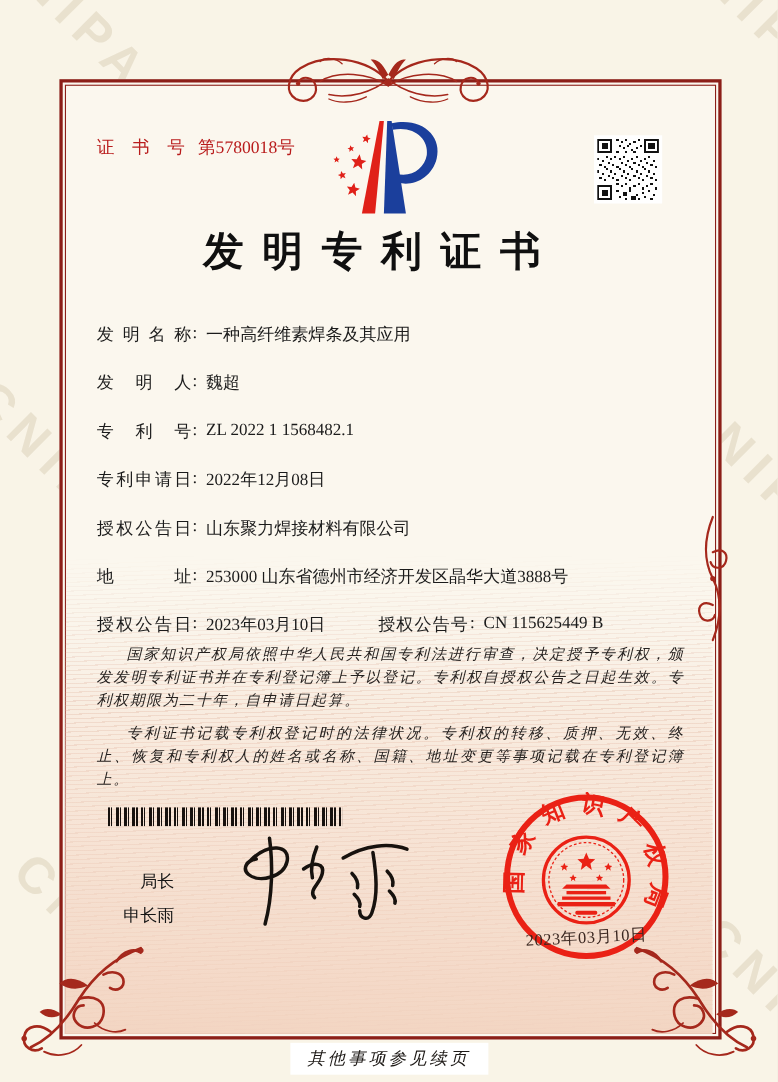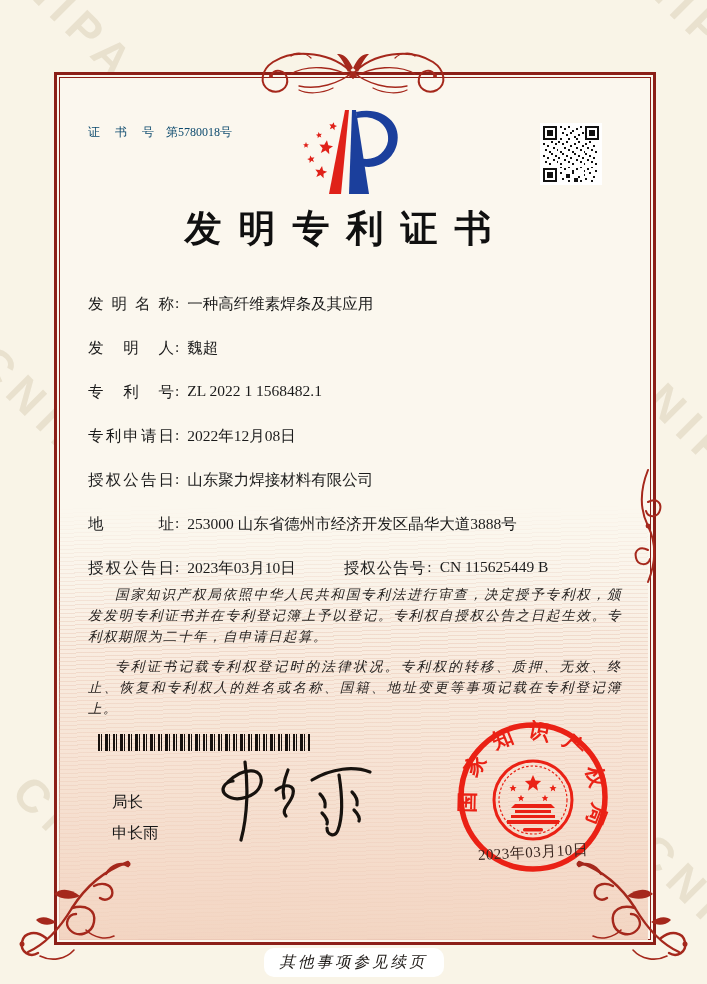--- a/index.html
+++ b/index.html
@@ -19,21 +19,21 @@
        repeating-linear-gradient(178deg, rgba(198,122,96,0.26) 0 1px, rgba(198,122,96,0) 1px 4px);
      -webkit-mask-image:linear-gradient(180deg,transparent 0,#000 32%,#000 100%);
      mask-image:linear-gradient(180deg,transparent 0,#000 32%,#000 100%);}
   
   .orn{position:absolute;z-index:3;pointer-events:none;}
   .orn-top{left:247px;top:44px;width:212px;height:60px;}
   .orn-corner-l{left:10px;top:852px;width:125px;height:122px;}
   .orn-corner-r{left:572px;top:852px;width:125px;height:122px;transform:scaleX(-1);}
   .orn-edge-r{left:630px;top:466px;width:36px;height:120px;}
   
-  .certno{position:absolute;left:88px;top:124px;z-index:2;font-size:12px;color:#0c4a6e;}
+  .certno{position:absolute;left:88px;top:124px;z-index:2;font-size:16px;color:#b91c1c;}
   .certno .lab{letter-spacing:6px;margin-right:6px;}
   .logo{position:absolute;left:296px;top:106px;width:112px;height:90px;z-index:2;}
   .qr{position:absolute;left:540px;top:123px;width:62px;height:62px;background:#fff;padding:3px;z-index:2;box-sizing:border-box;}
   .qr svg{width:100%;height:100%;display:block;}
   .title{position:absolute;left:0;top:204px;width:690px;text-align:center;z-index:2;
          font-size:37px;font-weight:700;color:#101010;letter-spacing:17px;padding-left:3px;box-sizing:border-box;}
   
   .fields{position:absolute;left:88px;top:294px;width:540px;z-index:2;font-size:15.5px;color:#1b1b1b;}
   .frow{display:flex;align-items:flex-start;height:22px;margin-bottom:22px;white-space:nowrap;}
   .f-label{display:inline-block;width:86px;text-align:justify;text-align-last:justify;}
@@ -42,28 +42,28 @@
   
   .bodytext{position:absolute;left:88px;top:584px;width:534px;z-index:2;
             font-size:13.5px;line-height:21px;font-style:italic;color:#262220;
             text-align:justify;letter-spacing:1.5px;}
   .bodytext p{margin:0 0 9px 0;text-indent:2em;}
   
   .barcode{position:absolute;left:98px;top:734px;width:213px;height:17px;z-index:2;
      background:repeating-linear-gradient(90deg,#17110e 0 2px,transparent 2px 3px,#17110e 3px 4px,
         transparent 4px 7px,#17110e 7px 10px,transparent 10px 11px,#17110e 11px 12px,transparent 12px 15px);}
   .director{position:absolute;left:112px;top:786px;z-index:2;
-            font-family:"Liberation Sans",sans-serif;font-size:15.5px;color:#161616;line-height:31px;}
+            font-family:"Liberation Sans",sans-serif;font-size:15.5px;color:#161616;line-height:31px;text-align:right;}
   .signature{position:absolute;left:200px;top:750px;width:185px;height:100px;z-index:2;}
   .seal{position:absolute;left:456px;top:720px;width:154px;height:154px;z-index:4;opacity:0.96;}
   .pagenum{position:absolute;left:54px;top:914px;width:600px;text-align:center;z-index:2;
            font-size:12.5px;color:#222;}
   .contnote{position:absolute;left:50%;top:948px;transform:translateX(-50%);z-index:2;
             background:#ffffff;padding:4px 16px;font-size:15.5px;font-style:italic;
-            letter-spacing:3px;color:#1e1a17;white-space:nowrap;border-radius:10px;}
+            letter-spacing:3px;color:#1e1a17;white-space:nowrap;}
 </style>
 </head>
 <body>
 
 <div class="page">
 
   <span class="wm" style="left:-28px;top:-18px">CNIPA</span>
   <span class="wm" style="left:592px;top:-20px">CNIPA</span>
   <span class="wm" style="left:215px;top:165px">CNIPA</span>
   <span class="wm" style="left:425px;top:258px">CNIPA</span>

